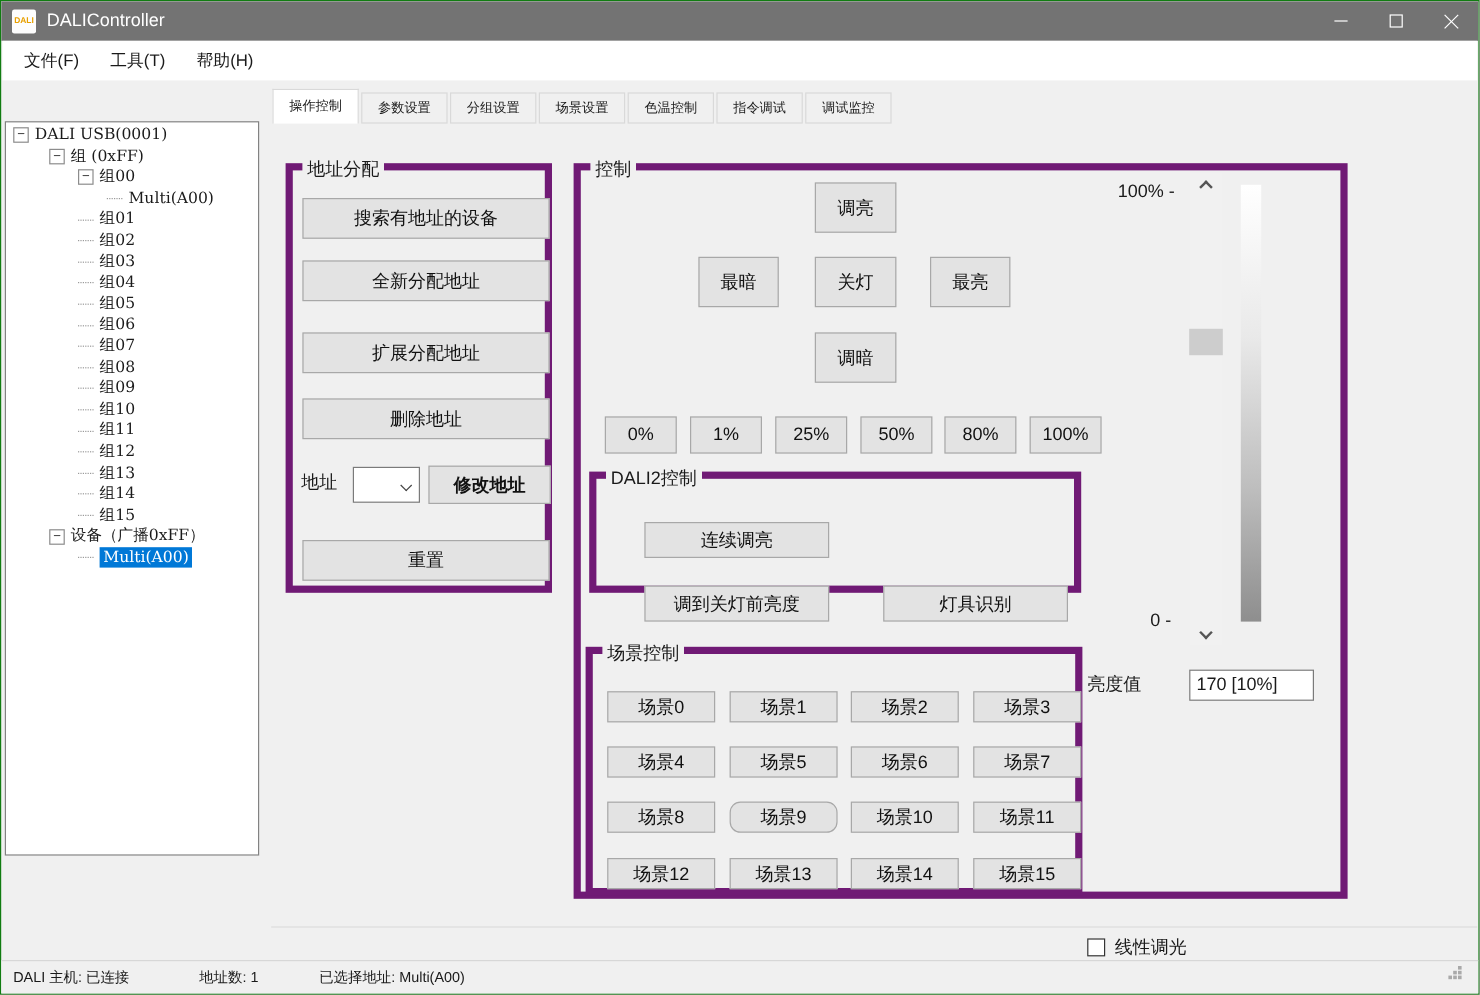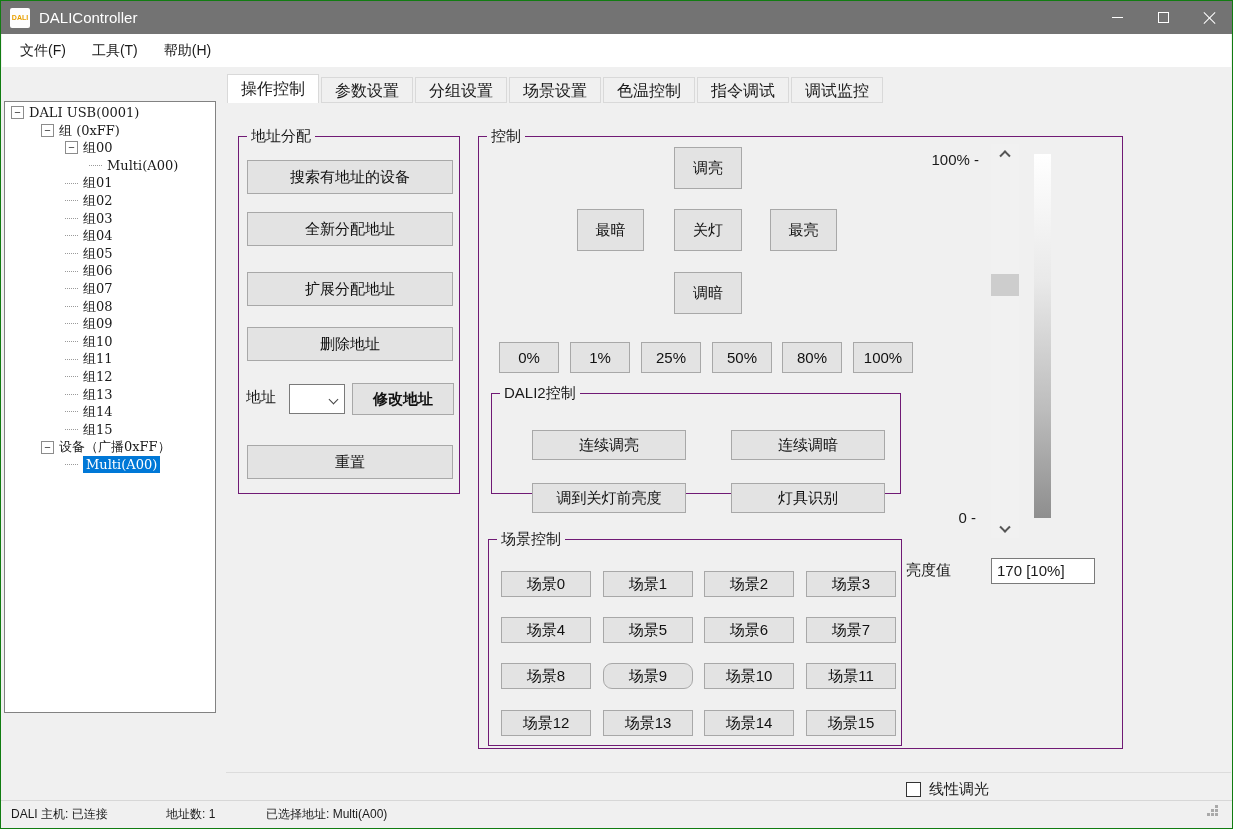--- a/index.html
+++ b/index.html
@@ -28,25 +28,25 @@
   .tree { position:absolute; left:3px; top:100px; width:212px; height:612px; background:#fff; border:1px solid #828282;
     font-family:"DejaVu Serif","Liberation Serif",serif; font-size:13px; padding-top:2px; overflow:hidden; }
   .trow { height:17.6px; line-height:17.6px; white-space:nowrap; display:flex; align-items:center; }
   .exp { display:inline-block; width:13px; height:13px; border:1px solid #8c8c8c; background:#fff; color:#333;
     font-size:11px; line-height:10px; text-align:center; margin-right:5px; flex:none; font-family:"Liberation Sans",sans-serif;}
   .exp::before { content:"−"; }
   .conn { display:inline-block; width:13px; height:0; border-top:1px dotted #9a9a9a; margin-right:5px; flex:none; }
   .lv0 { padding-left:6px; } .lv1 { padding-left:36px; } .lv2 { padding-left:60px; } .lv3 { padding-left:84px; }
   .sel-label { background:#0078d7; color:#fff; padding:0 3px; }
   
-  .tabs { position:absolute; left:226px; top:73px; height:29px; display:flex; align-items:flex-end; font-size:16px; }
+  .tabs { position:absolute; left:226px; top:73px; height:29px; display:flex; align-items:flex-end; font-size:11px; }
   .tab { height:26px; line-height:25px; padding:0 13px; background:#f0f0f0; border:1px solid #d9d9d9; margin-right:2px; }
   .tab.active { background:#ffffff; height:29px; line-height:28px; border-bottom:none; }
   
-  .groupbox { position:absolute; border:1px solid #701a75; }
+  .groupbox { position:absolute; border:6px solid #701a75; }
   .gb-label { position:absolute; top:-10px; left:8px; background:#f0f0f0; padding:0 4px; font-size:15px; }
   
   .btn { position:absolute; background:#e3e3e3; border:1px solid #a8a8a8; display:flex; align-items:center; justify-content:center;
     font-size:15px; color:#111; cursor:default; }
   
   .combo { position:absolute; width:56px; height:30px; background:#fff; border:1px solid #7a7a7a; }
   .combo-arrow { position:absolute; right:7px; top:11px; width:7px; height:7px; border-left:1px solid #444; border-bottom:1px solid #444; transform:rotate(-45deg); }
   
   .lbl { position:absolute; font-size:15px; }
   .scrollbar { position:absolute; left:990px; top:143px; width:28px; height:394px; background:#f1f1f1; }
@@ -219,21 +219,20 @@
     <div class="btn" style="left:91px;  top:205px; width:60px; height:31px;">1%</div>
     <div class="btn" style="left:162px; top:205px; width:60px; height:31px;">25%</div>
     <div class="btn" style="left:233px; top:205px; width:60px; height:31px;">50%</div>
     <div class="btn" style="left:303px; top:205px; width:60px; height:31px;">80%</div>
     <div class="btn" style="left:374px; top:205px; width:60px; height:31px;">100%</div>
   </div>
 
   <div class="groupbox" style="left:490px; top:392px; width:410px; height:101px;">
     <span class="gb-label">DALI2控制</span>
     <div class="btn" style="left:40px;  top:36px; width:154px; height:30px;">连续调亮</div>
-    <div class="btn" style="left:239px; top:36px; width:154px; height:30px;">连续调暗</div>
     <div class="btn" style="left:40px;  top:89px; width:154px; height:30px;">调到关灯前亮度</div>
     <div class="btn" style="left:239px; top:89px; width:154px; height:30px;">灯具识别</div>
   </div>
 
   <div class="groupbox" style="left:487px; top:538px; width:414px; height:207px;">
     <span class="gb-label">场景控制</span>
     <div class="btn" style="left:12px;  top:31px;  width:90px; height:26px;">场景0</div>
     <div class="btn" style="left:114px; top:31px;  width:90px; height:26px;">场景1</div>
     <div class="btn" style="left:215px; top:31px;  width:90px; height:26px;">场景2</div>
     <div class="btn" style="left:317px; top:31px;  width:90px; height:26px;">场景3</div>

